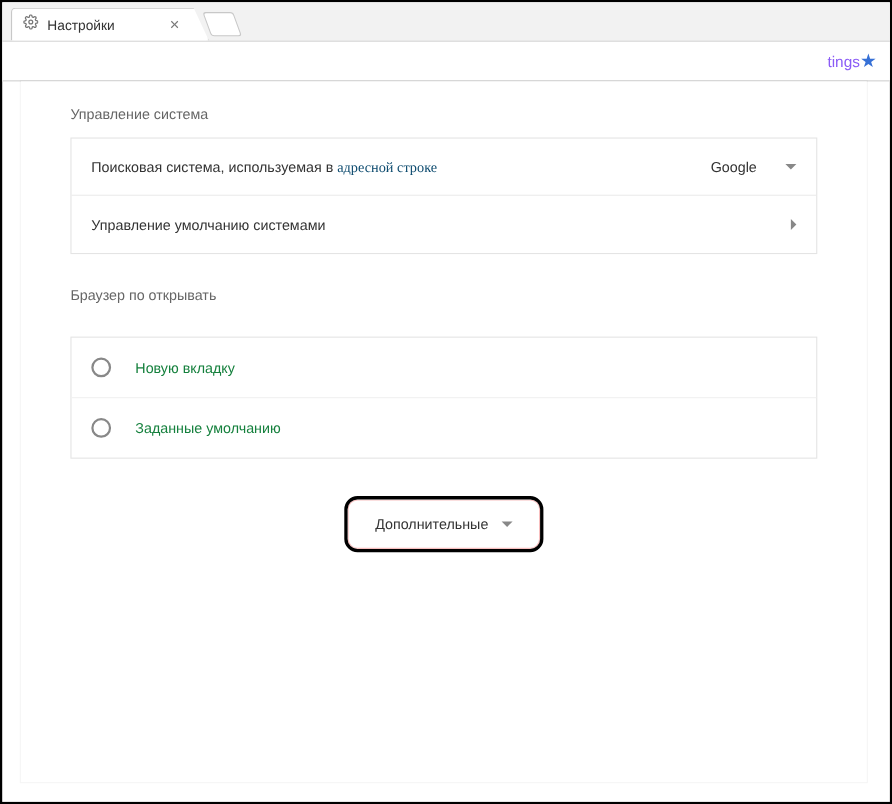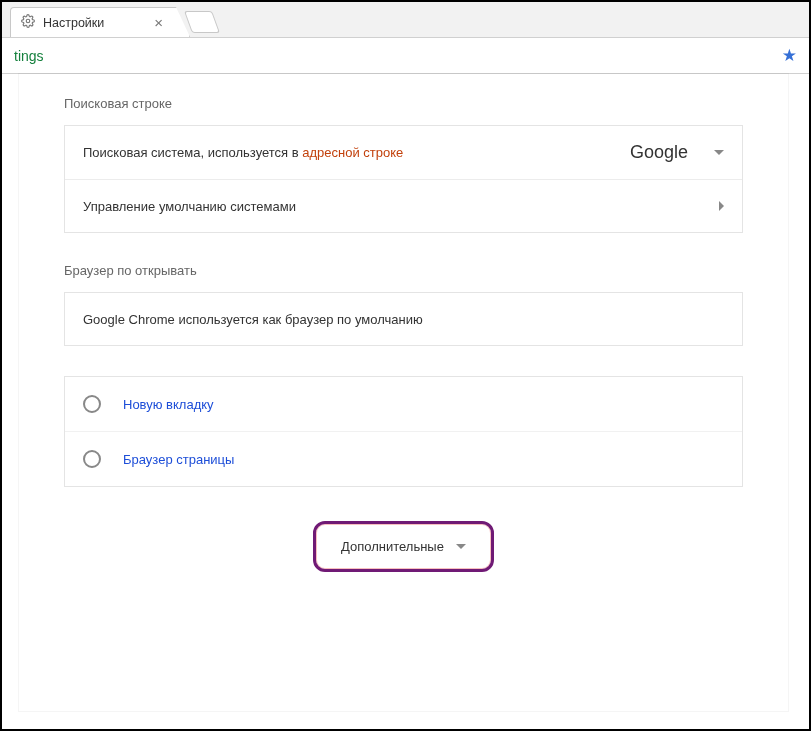--- a/index.html
+++ b/index.html
@@ -8,21 +8,21 @@
     
     .tab-bar { height: 36px; background: #f2f2f2; display: flex; align-items: flex-end; border-bottom: 1px solid #d0d0d0; padding-left: 8px; }
     .tab { background: #fff; border: 1px solid #c8c8c8; border-bottom: none; border-radius: 4px 4px 0 0; height: 30px; display: flex; align-items: center; padding: 0 10px; gap: 8px; position: relative; min-width: 180px; clip-path: polygon(0 0, calc(100% - 14px) 0, 100% 100%, 0 100%); }
     .tab .gear { color: #777; }
     .tab .label { font-size: 12.5px; color: #333; }
     .tab .close { color: #777; font-size: 15px; margin-left: auto; margin-right: 16px; cursor: pointer; }
     .new-tab { width: 28px; height: 22px; background: #fff; border: 1px solid #c8c8c8; margin-left: -2px; margin-bottom: 4px; transform: skewX(20deg); border-radius: 3px; }
 
     
     .url-bar { height: 36px; border-bottom: 1px solid #d0d0d0; display: flex; align-items: center; padding: 0 12px; background: #fff; }
-    .url-bar .url { font-size: 14px; color: #15803d; flex: 1; }
+    .url-bar .url { font-size: 14px; color: #8b5cf6; flex: 1; text-align: right; }
     .star { font-size: 17px; color: #3670d6; }
 
     
     .content-area { position: absolute; top: 72px; left: 17px; right: 21px; bottom: 18px; background: #fff; box-shadow: 0 0 0 1px rgba(0,0,0,0.04); }
 
     
     .search-header { background: #3b71d1; padding: 12px 45px; display: flex; align-items: center; }
     .search-box { background: #2c59a8; flex: 1; display: flex; align-items: center; padding: 10px 12px; gap: 14px; }
     .search-box svg { flex-shrink: 0; }
     .search-box input { background: transparent; border: none; outline: none; color: #d5e0f2; font-size: 14px; flex: 1; }
@@ -30,35 +30,35 @@
 
     
     .sections { padding: 22px 45px 0; }
     .section { margin-bottom: 30px; }
     .section-title { font-size: 13px; color: #666; margin-bottom: 14px; }
 
     .card { background: #fff; border: 1px solid #e4e4e4; }
     .row { display: flex; align-items: center; padding: 16px 18px; font-size: 13px; color: #333; border-bottom: 1px solid #ececec; min-height: 52px; }
     .row:last-child { border-bottom: none; }
     .row-text { flex: 1; }
-    .row a { color: #c2410c; text-decoration: none; }
+    .row a { color: #0c4a6e; text-decoration: none; font-family: Liberation Serif, serif; }
 
-    .dropdown-value { color: #333; margin-right: 26px; font-size: 18px; text-align: right; }
+    .dropdown-value { color: #333; margin-right: 26px; font-size: 13px; text-align: right; }
     .dropdown-caret { width: 0; height: 0; border-left: 5px solid transparent; border-right: 5px solid transparent; border-top: 5px solid #888; }
     .chev-right { width: 0; height: 0; border-top: 5px solid transparent; border-bottom: 5px solid transparent; border-left: 5px solid #888; }
 
-    .radio-row { display: flex; align-items: center; gap: 22px; padding: 18px 18px; border-bottom: 1px solid #f1f1f1; font-size: 13px; color: #1d4ed8; }
+    .radio-row { display: flex; align-items: center; gap: 22px; padding: 18px 18px; border-bottom: 1px solid #f1f1f1; font-size: 13px; color: #15803d; }
     .radio-row:last-child { border-bottom: none; }
     .radio { width: 18px; height: 18px; border: 2px solid #888; border-radius: 50%; display: flex; align-items: center; justify-content: center; flex-shrink: 0; }
     .radio.checked { border-color: #2a73e8; }
     .radio.checked::after { content: ""; width: 9px; height: 9px; border-radius: 50%; background: #2a73e8; }
 
     
     .advanced-wrap { display: flex; justify-content: center; margin-top: 34px; }
-    .advanced-highlight { border: 3px solid #701a75; border-radius: 12px; padding: 5px 7px; box-shadow: inset 0 0 0 1px rgba(228,0,0,0.25); }
+    .advanced-highlight { border: 3px solid #000000; border-radius: 12px; padding: 5px 7px; box-shadow: inset 0 0 0 1px rgba(228,0,0,0.25); }
     .advanced-btn { display: flex; align-items: center; gap: 12px; padding: 10px 18px; font-size: 13px; color: #333; cursor: pointer; }
     .advanced-btn .caret { width: 0; height: 0; border-left: 5px solid transparent; border-right: 5px solid transparent; border-top: 5px solid #888; }
   </style>
 </head>
 <body>
 
 <div class="tab-bar">
   <div class="tab">
     <span class="gear">
       <svg width="14" height="14" viewBox="0 0 24 24" fill="none" stroke="#777" stroke-width="2">
@@ -76,54 +76,49 @@
   <span class="url">tings</span>
   <span class="star">★</span>
 </div>
 
 <div class="content-area">
 
 
   <div class="sections">
 
     <div class="section">
-      <div class="section-title">Поисковая строке</div>
+      <div class="section-title">Управление система</div>
       <div class="card">
         <div class="row">
           <span class="row-text">
-            <span>Поисковая система, используется в </span><a href="#">адресной строке</a>
+            <span>Поисковая система, используемая в </span><a href="#">адресной строке</a>
           </span>
           <span class="dropdown-value">Google</span>
           <span class="dropdown-caret"></span>
         </div>
         <div class="row">
           <span class="row-text">Управление умолчанию системами</span>
           <span class="chev-right"></span>
         </div>
       </div>
     </div>
 
     <div class="section">
       <div class="section-title">Браузер по открывать</div>
-      <div class="card">
-        <div class="row">
-          <span class="row-text">Google Chrome используется как браузер по умолчанию</span>
-        </div>
-      </div>
     </div>
 
     <div class="section">
       <div class="card">
         <div class="radio-row">
           <span class="radio"></span>
           <span>Новую вкладку</span>
         </div>
         <div class="radio-row">
           <span class="radio"></span>
-          <span>Браузер страницы</span>
+          <span>Заданные умолчанию</span>
         </div>
       </div>
     </div>
 
     <div class="advanced-wrap">
       <div class="advanced-highlight">
         <div class="advanced-btn">
           <span>Дополнительные</span>
           <span class="caret"></span>
         </div>

